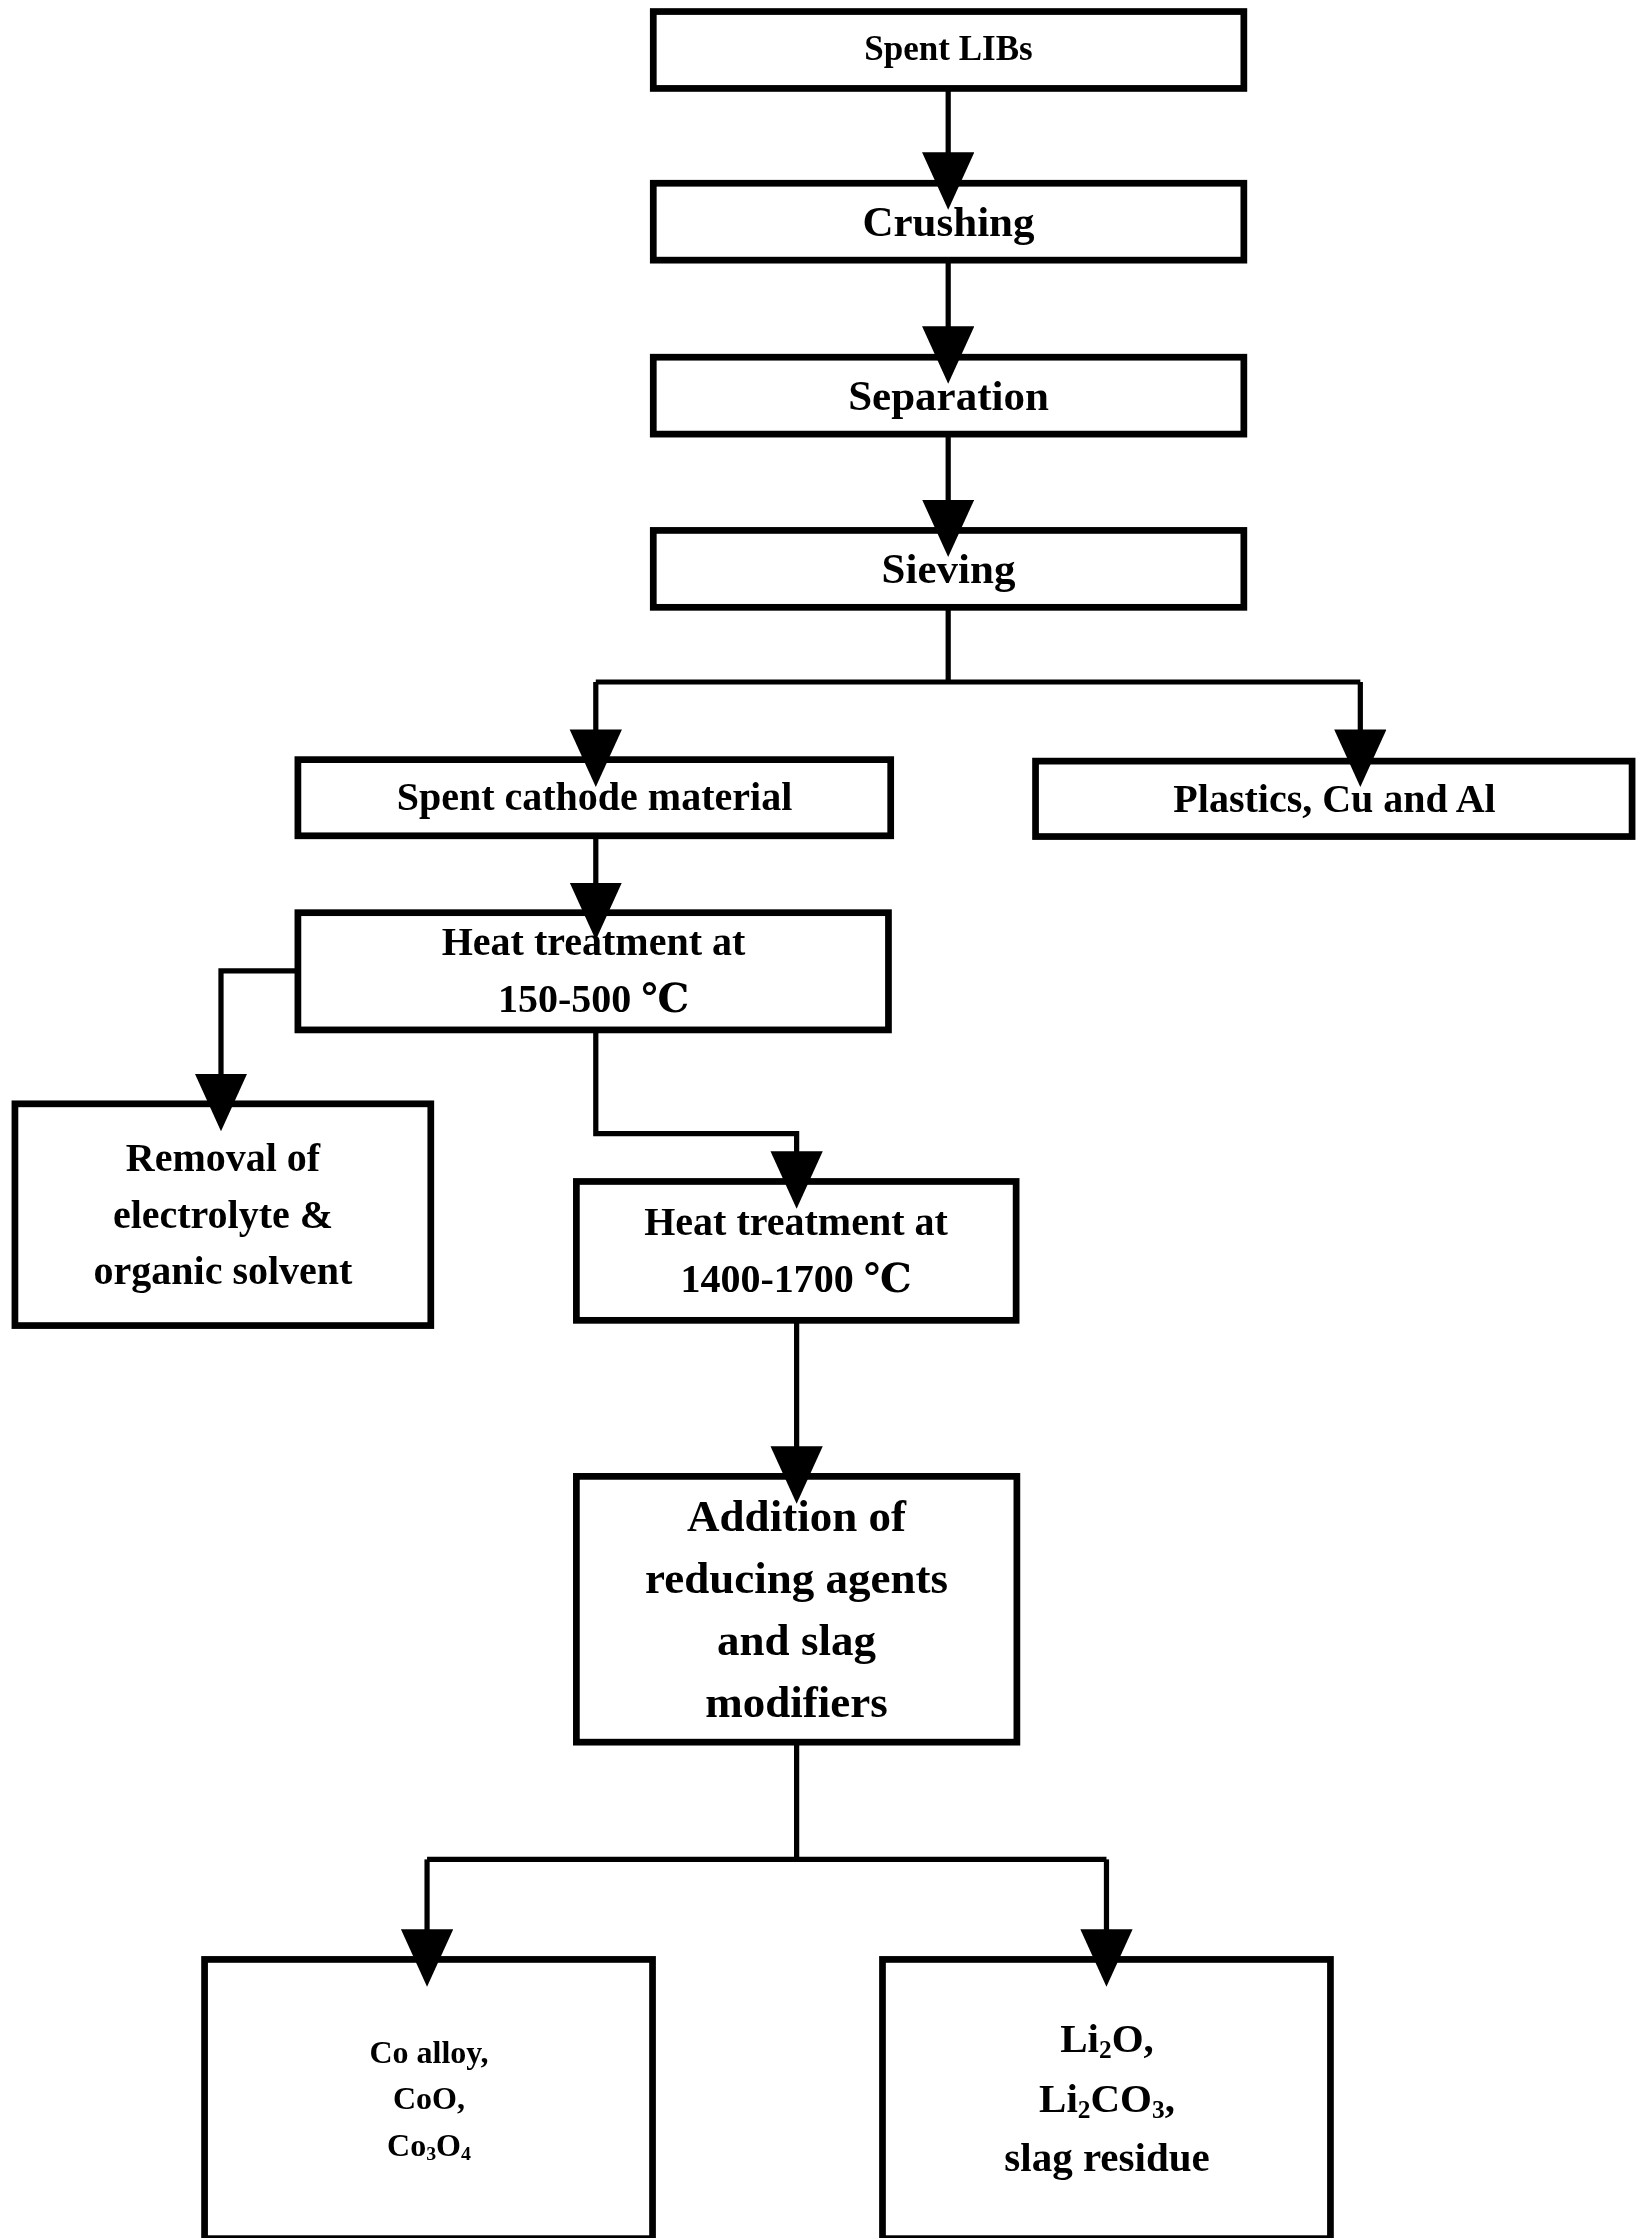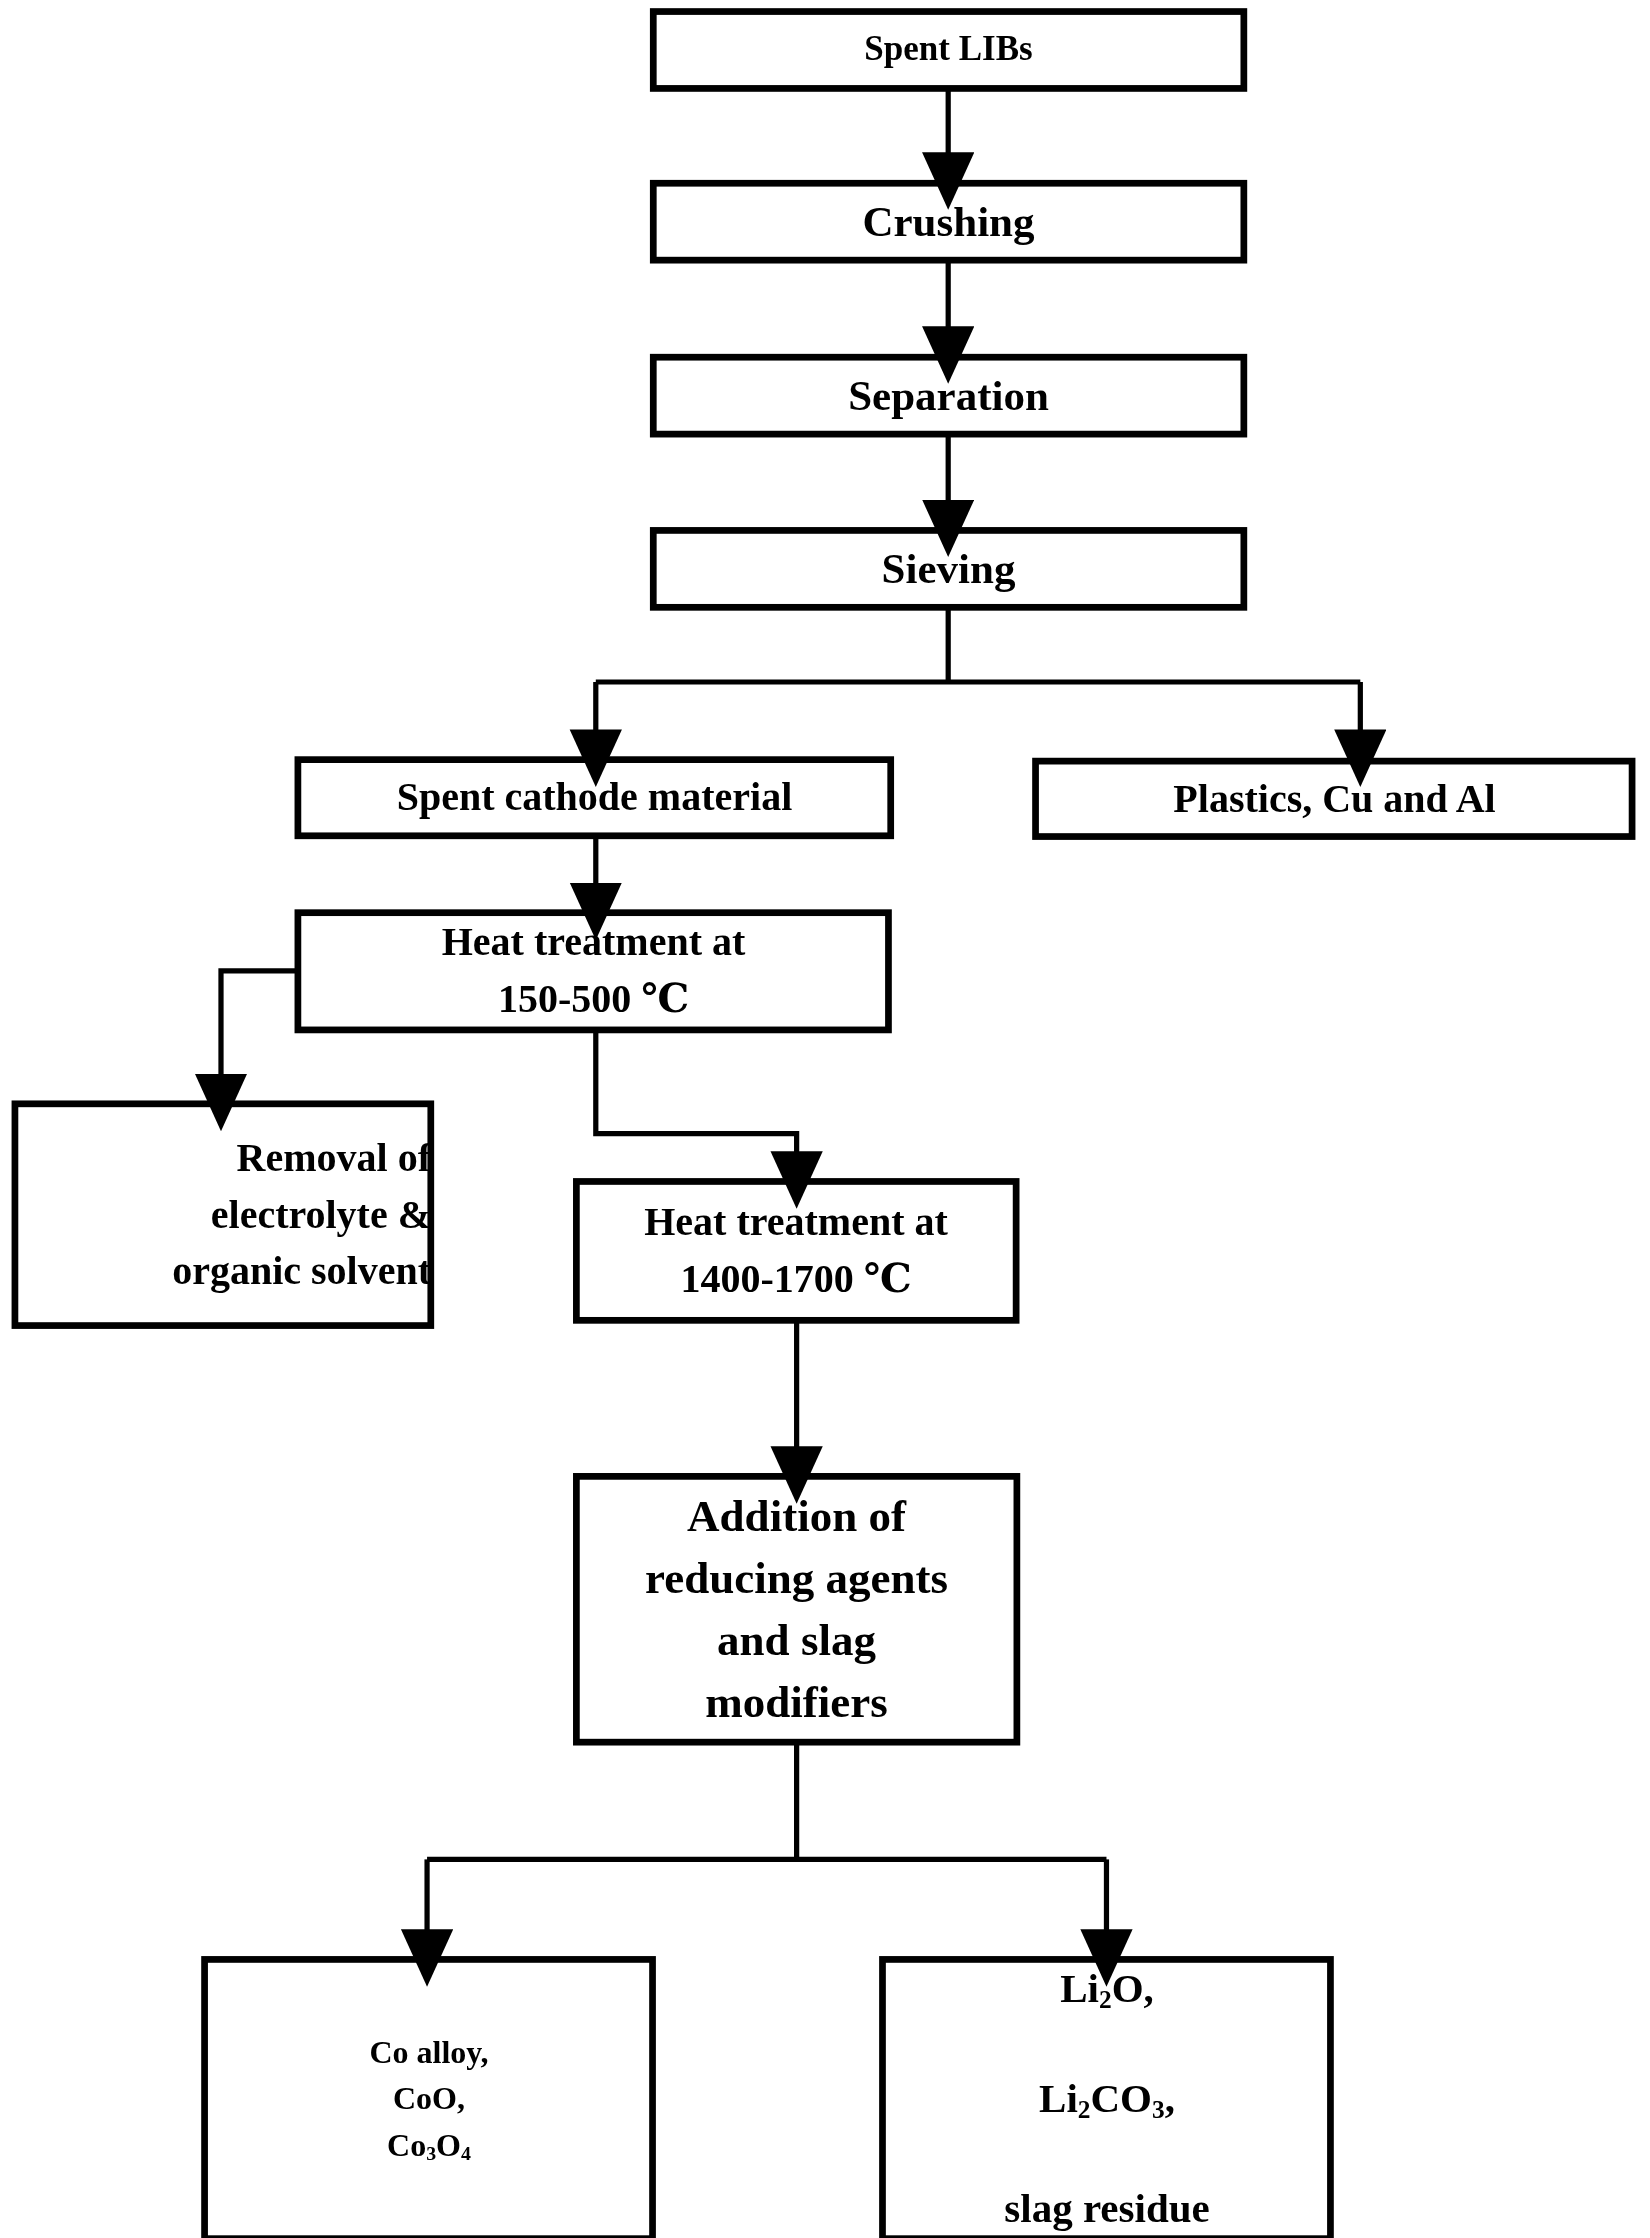--- a/index.html
+++ b/index.html
@@ -131,21 +131,21 @@
 
   <div class="node-label" style="left:1036px; top:761px; width:597px; height:75px; font-size:40px;">
     <span class="ln">Plastics, Cu and Al</span>
   </div>
 
   <div class="node-label" style="left:298px; top:912px; width:591px; height:117px; font-size:40px; line-height:1.42;">
     <span class="ln">Heat treatment at</span>
     <span class="ln">150-500 ℃</span>
   </div>
 
-  <div class="node-label" style="left:15px; top:1104px; width:416px; height:222px; font-size:40px; line-height:1.42;align-items:flex-end;">
+  <div class="node-label" style="left:15px; top:1104px; width:416px; height:222px; font-size:40px; line-height:1.42;">
     <span class="ln">Removal of</span>
     <span class="ln">electrolyte &amp;</span>
     <span class="ln">organic solvent</span>
   </div>
 
   <div class="node-label" style="left:576px; top:1181px; width:440px; height:139px; font-size:40px; line-height:1.42;">
     <span class="ln">Heat treatment at</span>
     <span class="ln">1400-1700 ℃</span>
   </div>
 
@@ -155,20 +155,20 @@
     <span class="ln">and slag</span>
     <span class="ln">modifiers</span>
   </div>
 
   <div class="node-label" style="left:205px; top:1959px; width:448px; height:279px; font-size:32px; line-height:1.45;">
     <span class="ln">Co alloy,</span>
     <span class="ln">CoO,</span>
     <span class="ln">Co<sub>3</sub>O<sub>4</sub></span>
   </div>
 
-  <div class="node-label" style="left:883px; top:1959px; width:448px; height:279px; font-size:41px; line-height:1.45;justify-content:space-between;">
+  <div class="node-label" style="left:883px; top:1959px; width:448px; height:279px; font-size:41px; line-height:1.45;">
     <span class="ln">Li<sub>2</sub>O,</span>
     <span class="ln">Li<sub>2</sub>CO<sub>3</sub>,</span>
     <span class="ln">slag residue</span>
   </div>
 
 </div>
 
 
 </body></html>

